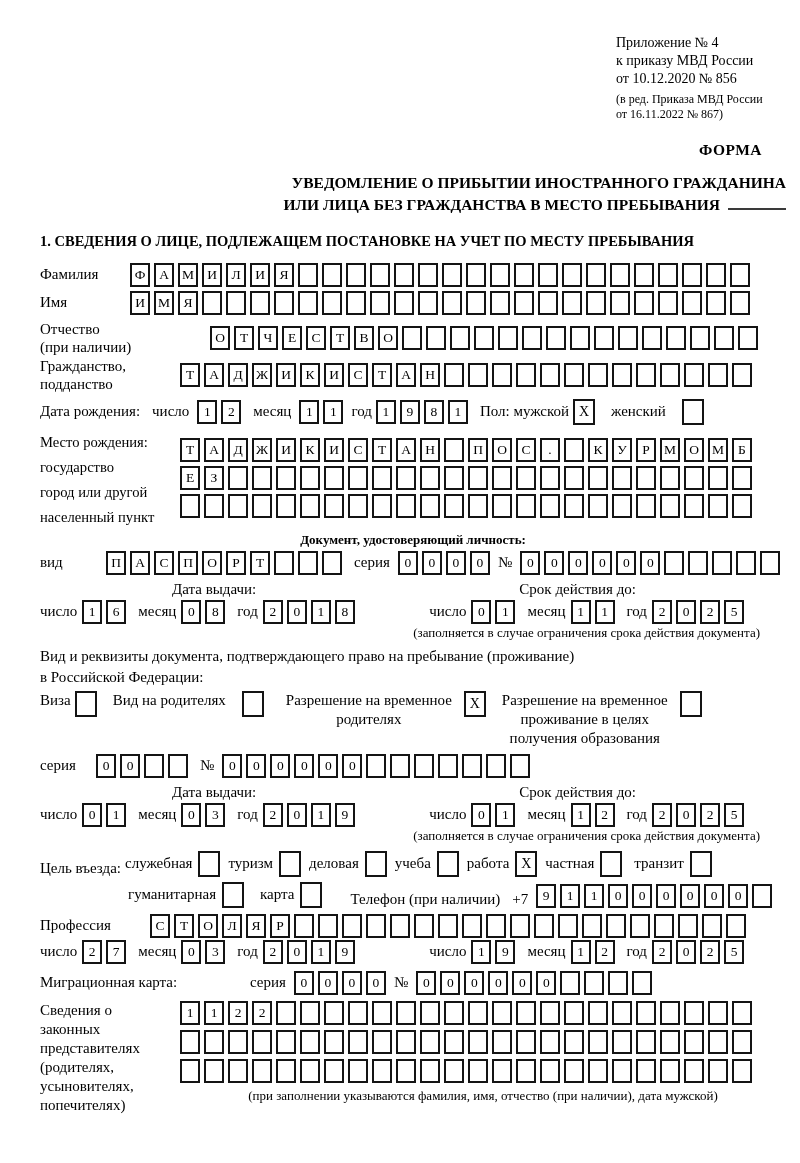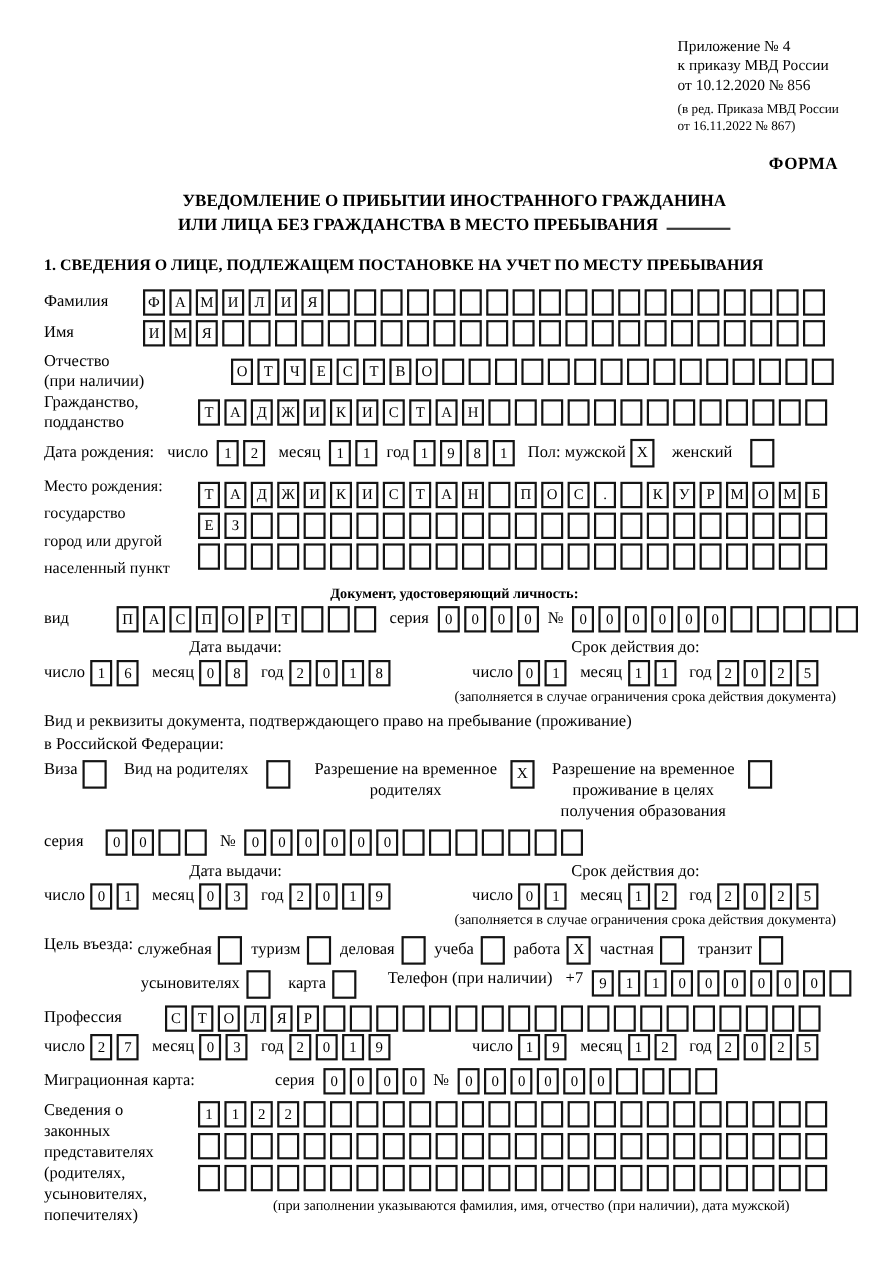--- a/index.html
+++ b/index.html
@@ -6,21 +6,21 @@
   html,body { background:#ffffff; }
   .page {
     width:800px; height:1163px; margin:0 auto; background:#ffffff; color:#000;
     font-family:"Liberation Serif","DejaVu Serif",serif; font-size:15px;
     padding:34px 14px 0 40px; overflow:hidden; position:relative;
   }
   
   .annex { margin-left:576px; font-size:14px; line-height:1.28; }
   .edition { margin-left:576px; font-size:12px; line-height:1.3; margin-top:4px; }
   .forma { font-weight:bold; text-align:right; padding-right:24px; margin-top:18px; font-size:15.5px; letter-spacing:.5px; }
-  .title { font-weight:bold; text-align:center; font-size:15.5px; line-height:1.42; margin-top:13px; }
+  .title { font-weight:bold; text-align:right; font-size:15.5px; line-height:1.42; margin-top:13px; }
   .uline { display:inline-block; width:58px; border-bottom:2.5px solid #3a3a3a; height:.9em; margin-left:8px; }
   .sec1 { font-weight:bold; font-size:14.5px; margin-top:17px; white-space:nowrap; }
 
   
   .crow { display:flex; align-items:center; margin-top:4px; }
   .tcol { display:flex; align-items:center; }
   .lbl { flex:0 0 auto; }
   .lines { line-height:18px; }
   .w90 { width:90px; } .w170 { width:170px; } .w140 { width:140px; } .w110 { width:110px; }
   .cells { display:flex; flex:0 0 auto; }
@@ -46,21 +46,21 @@
   .dgr { margin-left:auto; margin-right:38px; }
   .note { text-align:right; padding-right:26px; font-size:13px; margin-top:1px; }
 
   .plain { margin-top:7px; }
   .ckrow { display:flex; align-items:flex-start; margin-top:5px; line-height:19px; }
   .ckrow .cbox { margin-top:0; }
   .ctr { text-align:center; }
   .gap4 { margin-left:4px; } .gap8 { margin-left:8px; } .gap12 { margin-left:12px; }
   .gap16 { margin-left:16px; } .gap22 { margin-left:22px; } .gap28 { margin-left:28px; }
 
-  .purpose-row { display:flex; align-items:flex-start; margin-top:7px; }
+  .purpose-row { display:flex; align-items:flex-end; margin-top:7px; }
   .purpose-row .cbox, .ckrow .cbox { flex:0 0 auto; }
   .pitem { display:flex; align-items:center; }
   .pitem .cbox { margin-left:6px; }
 
   .reps { display:flex; align-items:flex-start; margin-top:6px; }
   .reps-labels { width:140px; line-height:19px; flex:0 0 auto; }
   .reps-right { flex:1 1 auto; }
   .reps-right .cells { margin-bottom:5px; }
   .reps-note { font-size:13px; margin-top:3px; text-align:center; }
 </style>
@@ -534,21 +534,21 @@
         <span>частная</span>
         <span class="cbox"></span>
       </span>
     <span class="pitem gap12">
         <span>транзит</span>
         <span class="cbox"></span>
       </span>
   </div>
   <div class="purpose-row" style="margin-top:5px">
     <span class="pitem" style="margin-left:88px">
-        <span>усыновителях</span>
+        <span>гуманитарная</span>
         <span class="cbox"></span>
       </span>
     <span class="pitem gap16">
         <span>карта</span>
         <span class="cbox"></span>
       </span>
     <span class="gap28">Телефон (при наличии)</span>
     <span class="gap12">+7</span>
     <span class="cells gap8">
         <span class="cell">9</span>

